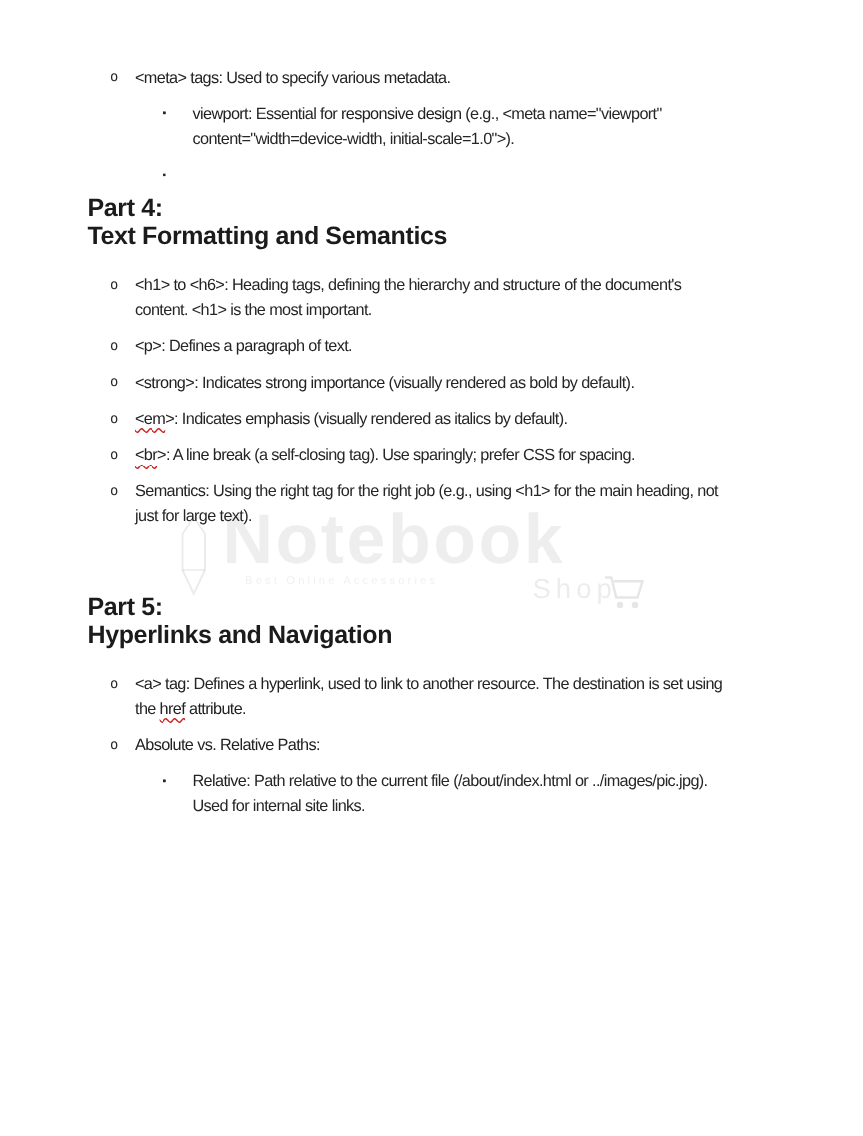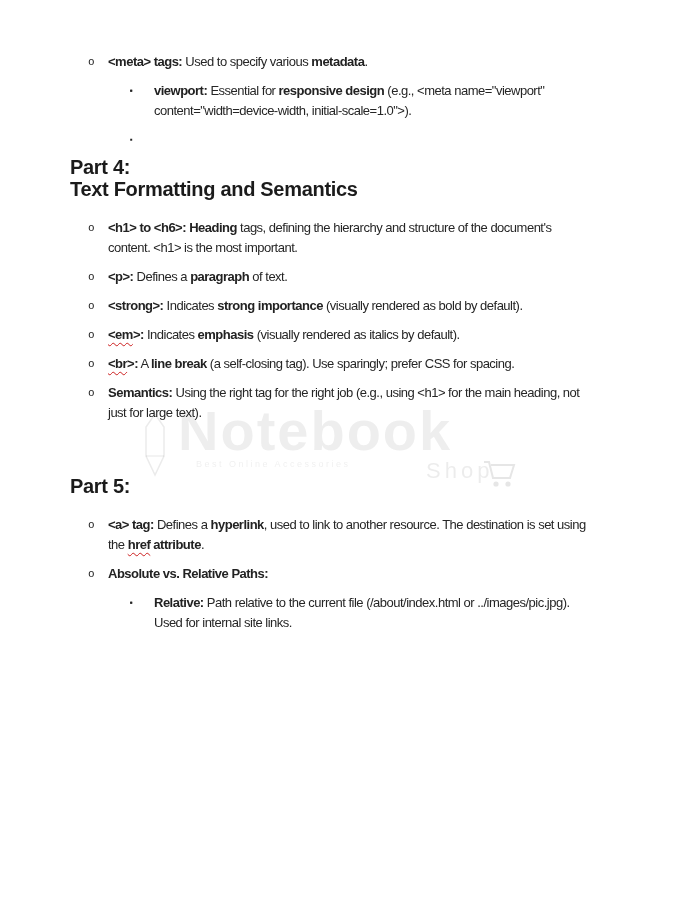--- a/index.html
+++ b/index.html
@@ -38,21 +38,21 @@
     padding:52px 40px 0 70px;
     font-size:13px; letter-spacing:-0.5px; line-height:20px;
   }
   ul.blist { list-style:none; margin:0; padding:0; }
   ul.blist li { position:relative; margin:0 0 9px 0; }
   ul.blist li.l1 { padding-left:38px; }
   ul.blist li.l2 { padding-left:84px; }
   .marker { position:absolute; color:#262626; }
   .l1 > .marker { left:18px; top:0px; font-family:"DejaVu Sans Mono", monospace; font-size:11px; letter-spacing:0; }
   .l2 > .marker { left:60px; top:0px; font-size:8px; letter-spacing:0; }
-  strong { font-weight:700; color:#222222; }
+  strong { font-weight:400; color:#222222; }
   .sq {
     text-decoration-line:underline;
     text-decoration-style:wavy;
     text-decoration-color:#cc2020;
     text-decoration-thickness:1px;
     text-underline-offset:3px;
   }
   h2.kicker, h2.title {
     font-size:20px; line-height:22px; font-weight:700;
     color:#1b1b1b; letter-spacing:-0.3px;
@@ -99,20 +99,21 @@
   <ul class="blist after-title">
       <li class="l1"><span class="marker">o</span><span><strong>&lt;h1&gt; to &lt;h6&gt;: Heading</strong><span> tags, defining the hierarchy and structure of the document's</span><br><span>content. &lt;h1&gt; is the most important.</span></span></li>
       <li class="l1"><span class="marker">o</span><span><strong>&lt;p&gt;:</strong><span> Defines a </span><strong>paragraph</strong><span> of text.</span></span></li>
       <li class="l1"><span class="marker">o</span><span><strong>&lt;strong&gt;:</strong><span> Indicates </span><strong>strong importance</strong><span> (visually rendered as bold by default).</span></span></li>
       <li class="l1"><span class="marker">o</span><span><strong class="sq">&lt;em</strong><strong>&gt;:</strong><span> Indicates </span><strong>emphasis</strong><span> (visually rendered as italics by default).</span></span></li>
       <li class="l1"><span class="marker">o</span><span><strong class="sq">&lt;br</strong><strong>&gt;:</strong><span> A </span><strong>line break</strong><span> (a self-closing tag). Use sparingly; prefer CSS for spacing.</span></span></li>
       <li class="l1"><span class="marker">o</span><span><strong>Semantics:</strong><span> Using the right tag for the right job (e.g., using &lt;h1&gt; for the main heading, not</span><br><span>just for large text).</span></span></li>
     </ul>
 
   <h2 class="kicker part5">Part 5:</h2>
+  <h2 class="title">Hyperlinks and Navigation</h2>
   <ul class="blist after-title">
       <li class="l1"><span class="marker">o</span><span><strong>&lt;a&gt; tag:</strong><span> Defines a </span><strong>hyperlink</strong><span>, used to link to another resource. The destination is set using</span><br><span>the </span><strong class="sq">href</strong><strong> attribute</strong><span>.</span></span></li>
       <li class="l1"><span class="marker">o</span><span><strong>Absolute vs. Relative Paths:</strong></span></li>
       <li class="l2"><span class="marker">▪</span></li>
       <li class="l2"><span class="marker">▪</span><span><strong>Relative:</strong><span> Path relative to the current file (/about/index.html or ../images/pic.jpg).</span><br><span>Used for internal site links.</span></span></li>
     </ul>
 
 </div>
 
 </body></html>

